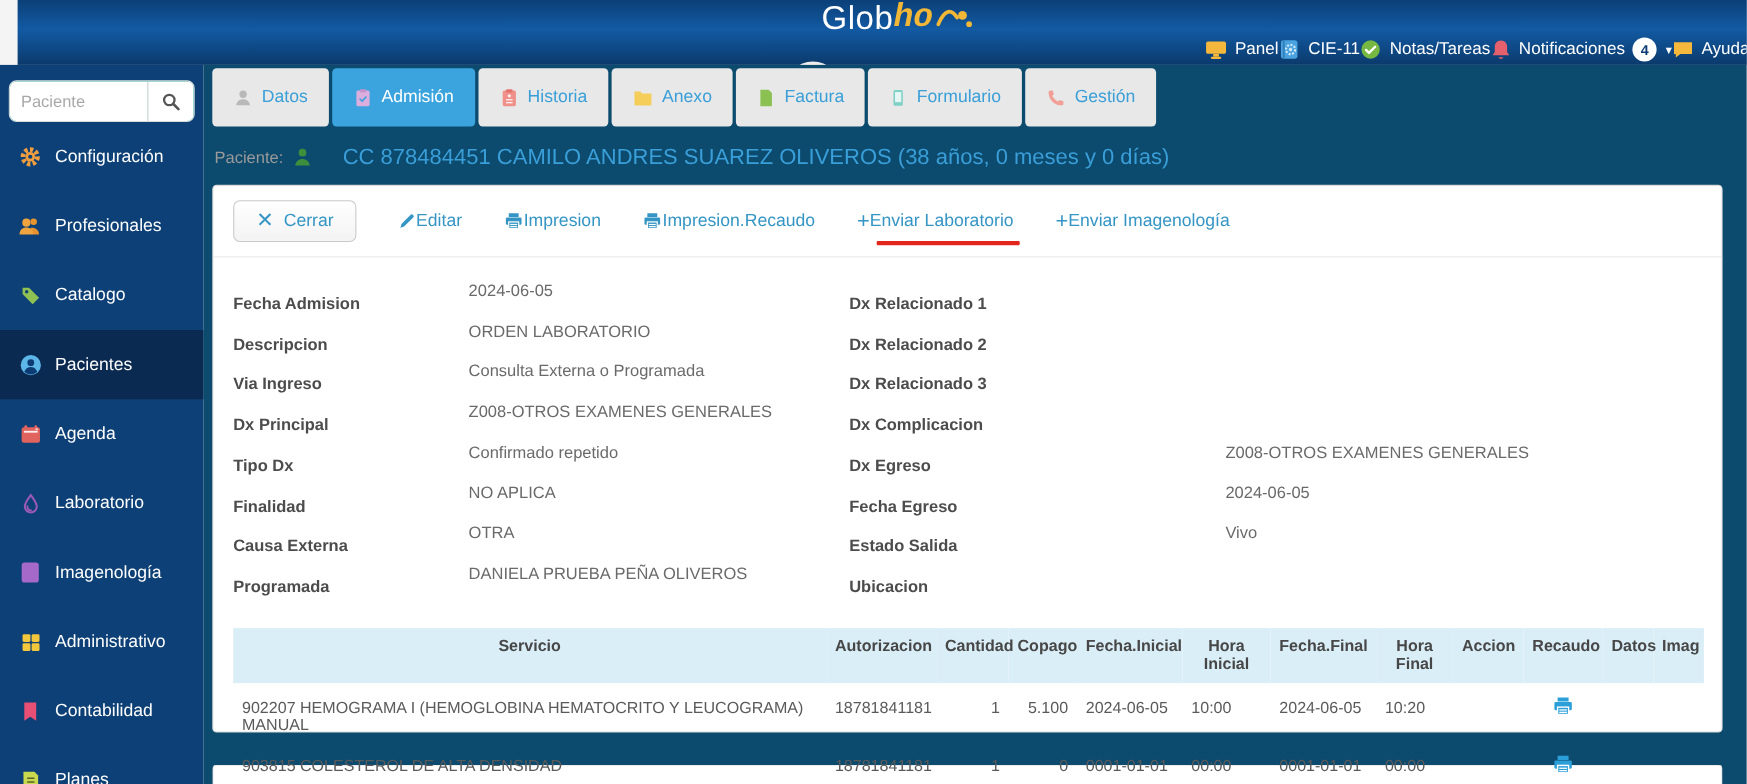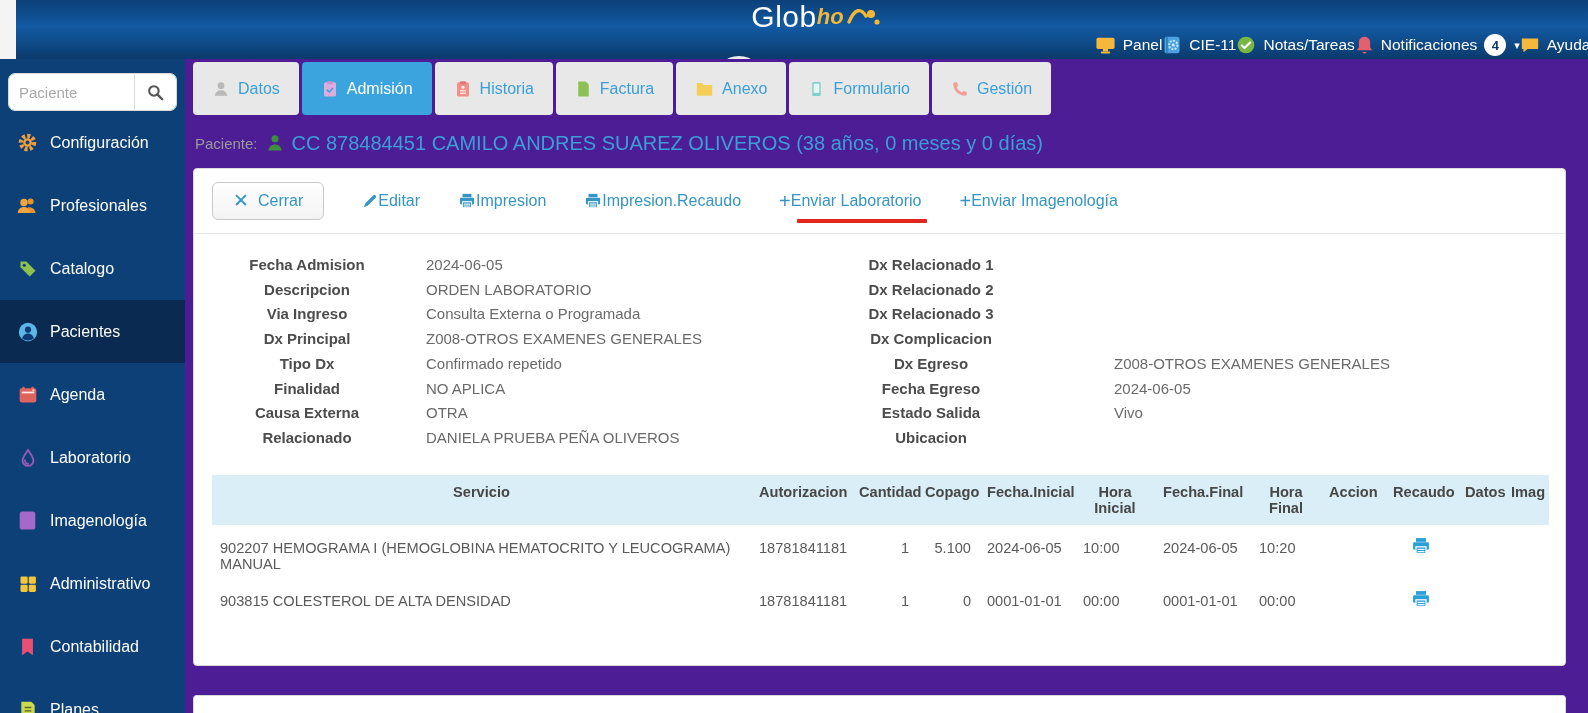--- a/index.html
+++ b/index.html
@@ -6,21 +6,21 @@
   body{width:1588px;height:713px;position:relative;overflow:hidden;background:#f4f4f4;
        font-family:"Liberation Sans",sans-serif;}
   svg{display:block;}
 
   
   .navbar{position:absolute;top:0;left:16px;width:1588px;height:59px;box-sizing:border-box;
     background:linear-gradient(180deg,#0b4078 0%,#125aa3 45%,#0b3a6c 100%);
     display:flex;align-items:center;color:#fff;padding-left:12px;flex-direction:column;}
   .logo{display:flex;align-items:center;cursor:pointer;}
   .logo-glob{color:#fff;font-size:30px;letter-spacing:.5px;}
-  .logo-ho{color:#f2b736;font-size:22px;font-weight:bold;font-style:italic;}
+  .logo-ho{color:#f2b736;font-size:30px;font-weight:bold;font-style:italic;font-family:Liberation Mono, monospace;}
   .nav-items{display:flex;align-items:center;margin-left:auto;}
   .nav-item{display:flex;align-items:center;gap:7px;font-size:15.5px;color:#fff;cursor:pointer;white-space:nowrap;}
   .badge{background:#fff;color:#0d3c74;font-weight:bold;font-size:13px;width:22px;height:22px;border-radius:50%;
     display:flex;align-items:center;justify-content:center;}
   .caret{font-size:11px;margin-left:1px;}
   .user-cluster{display:flex;align-items:center;margin-left:26px;gap:24px;}
   .avatar{width:46px;height:46px;border-radius:50%;border:2px solid #ececec;overflow:hidden;flex:none;background:#f4efe9;cursor:pointer;}
   .user-info{display:flex;flex-direction:column;gap:3px;font-size:15px;white-space:nowrap;}
   .logout{display:flex;align-items:center;gap:6px;cursor:pointer;}
 
@@ -28,41 +28,41 @@
   .sidebar{position:absolute;top:59px;left:0;width:185px;height:654px;background:#0d4076;box-sizing:border-box;}
   .search-box{margin:14px 8px 0;height:36px;background:#14b8a6;border-radius:7px;display:flex;overflow:hidden;border:1px solid #d9d9d9;}
   .search-box input{flex:1;border:0;outline:0;padding:0 10px;font-size:15px;color:#333;min-width:0;font-family:inherit;}
   .search-box input::placeholder{color:#a9a9a9;}
   .search-btn{width:42px;border:0;border-left:1px solid #d9d9d9;background:#fff;display:flex;align-items:center;justify-content:center;cursor:pointer;}
   .side-item{height:63px;display:flex;align-items:center;gap:11px;padding-left:16px;color:#fdfdfd;font-size:16px;cursor:pointer;}
   .side-item.active{background:#0a2a51;}
   .side-icon{width:23px;display:flex;justify-content:center;flex:none;}
 
   
-  .content{position:absolute;top:59px;left:185px;width:1403px;height:654px;background:#4c1d95;box-sizing:border-box;overflow:hidden;}
+  .content{position:absolute;top:59px;left:185px;width:1403px;height:654px;background:#0c4a6e;box-sizing:border-box;overflow:hidden;}
   .tabs{display:flex;gap:3px;margin:3px 0 0 8px;}
   .tab{height:53px;padding:0 19px;background:#e8e8e8;border-radius:4px;display:flex;align-items:center;gap:8px;
     color:#3a9fd8;font-size:16px;cursor:pointer;}
   .tab.active{background:#3ba4de;color:#fff;}
   .patient-line{display:flex;align-items:center;gap:7px;margin:13px 0 10px 10px;height:30px;}
   .patient-label{color:#9a9a9a;font-size:15px;}
-  .patient-value{color:#3a9fd8;font-size:20px;white-space:nowrap;}
+  .patient-value{color:#3a9fd8;font-size:20px;white-space:nowrap;margin-left:20px;}
 
   .panel{margin:0 22px 0 8px;background:#fff;border:1px solid #d9d9d9;border-radius:4px;height:498px;box-sizing:border-box;}
   .toolbar{display:flex;align-items:center;gap:38px;padding:13px 18px;border-bottom:1px solid #e8e8e8;}
   .btn-close{display:flex;align-items:center;gap:9px;border:1px solid #c9c9c9;border-radius:6px;
     background:linear-gradient(#fff,#f3f3f3);color:#3595c5;font-size:16px;padding:9px 20px;cursor:pointer;font-family:inherit;}
   .xmark{font-size:19px;line-height:14px;}
   .tool{display:flex;align-items:center;gap:0;color:#3595c5;font-size:16px;cursor:pointer;position:relative;}
   .plus{font-size:20px;font-weight:normal;}
   .red-underline{position:absolute;left:18px;right:-5px;bottom:-10px;height:4px;background:#e2261c;border-radius:1px;}
 
   .details{display:grid;grid-template-columns:560px 1fr;padding:19px 18px 10px;}
   .drow{display:flex;line-height:24.7px;font-size:15px;}
-  .dlabel{font-weight:bold;color:#4c4c4c;text-align:center;flex:none;}
+  .dlabel{font-weight:bold;color:#4c4c4c;text-align:left;flex:none;margin-top:12px;}
   .dcol-left .dlabel{width:190px;}
   .dcol-right .dlabel{width:318px;}
   .dvalue{color:#6a6a6a;margin-left:24px;white-space:nowrap;}
 
   .stable{width:1337px;margin:14px 18px 0;border-collapse:collapse;table-layout:fixed;}
   .stable th{background:#daeef7;color:#474747;font-size:14.6px;text-align:center;padding:9px 8px;vertical-align:top;font-weight:bold;}
   .stable td{font-size:14.6px;color:#5a5a5a;padding:15px 8px 6px;vertical-align:top;}
   .num{text-align:right;}
   .center{text-align:center;}
   .stable td.center{padding-top:11px;}
@@ -313,33 +313,33 @@
             <rect x="8" y="1.5" width="8" height="4" rx="1.5" fill="#e4736c"></rect>
             <circle cx="12" cy="9.5" r="2" fill="#fff" opacity=".85"></circle>
             <rect x="8" y="13.5" width="8" height="1.6" fill="#fff" opacity=".85"></rect>
             <rect x="8" y="17" width="8" height="1.6" fill="#fff" opacity=".85"></rect>
           </svg>
       </span>
       <span>Historia</span>
     </div>
     <div class="tab">
       <span>
+        <svg width="19" height="17" viewBox="0 0 24 22">
+            <path d="M2 4h7l2 2.5h11V19a1.5 1.5 0 0 1-1.5 1.5H3.5A1.5 1.5 0 0 1 2 19z" fill="#f5ce59"></path>
+          </svg>
+      </span>
+      <span>Anexo</span>
+    </div>
+    <div class="tab">
+      <span>
         <svg width="17" height="18" viewBox="0 0 22 24">
             <path d="M4 2h10l4 4v16H4z" fill="#8bc152"></path>
           </svg>
       </span>
       <span>Factura</span>
-    </div>
-    <div class="tab">
-      <span>
-        <svg width="19" height="17" viewBox="0 0 24 22">
-            <path d="M2 4h7l2 2.5h11V19a1.5 1.5 0 0 1-1.5 1.5H3.5A1.5 1.5 0 0 1 2 19z" fill="#f5ce59"></path>
-          </svg>
-      </span>
-      <span>Anexo</span>
     </div>
     <div class="tab">
       <span>
         <svg width="17" height="18" viewBox="0 0 24 24">
             <rect x="6" y="2" width="12" height="20" rx="2" fill="#7fd0c6"></rect>
             <rect x="8" y="4.5" width="8" height="13" fill="#fff" opacity=".8"></rect>
           </svg>
       </span>
       <span>Formulario</span>
     </div>
@@ -438,21 +438,21 @@
           </div>
         <div class="drow">
             <span class="dlabel">Finalidad</span>
             <span class="dvalue">NO APLICA</span>
           </div>
         <div class="drow">
             <span class="dlabel">Causa Externa</span>
             <span class="dvalue">OTRA</span>
           </div>
         <div class="drow">
-            <span class="dlabel">Relacionado</span>
+            <span class="dlabel">Programada</span>
             <span class="dvalue">DANIELA PRUEBA PEÑA OLIVEROS</span>
           </div>
       </div>
       <div class="dcol-right">
         <div class="drow">
             <span class="dlabel">Dx Relacionado 1</span>
             <span class="dvalue"></span>
           </div>
         <div class="drow">
             <span class="dlabel">Dx Relacionado 2</span>

